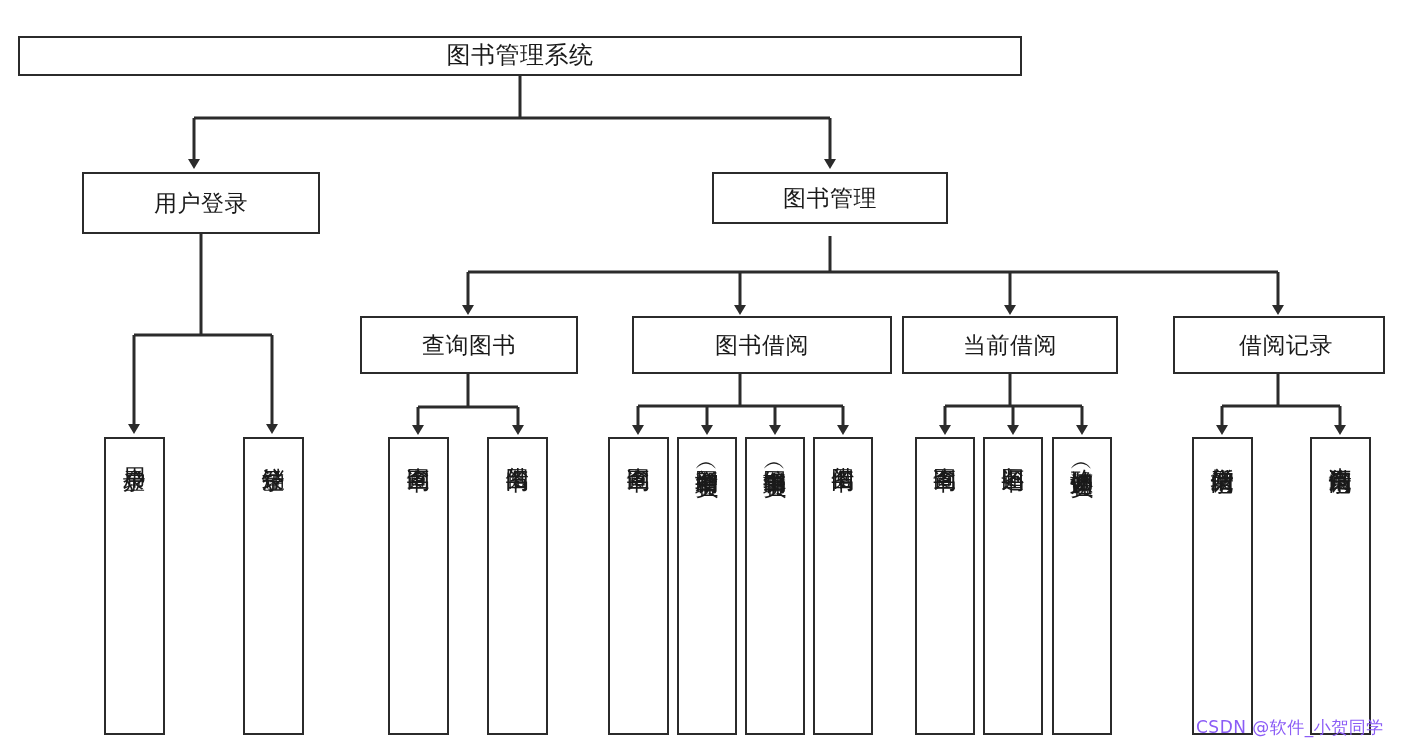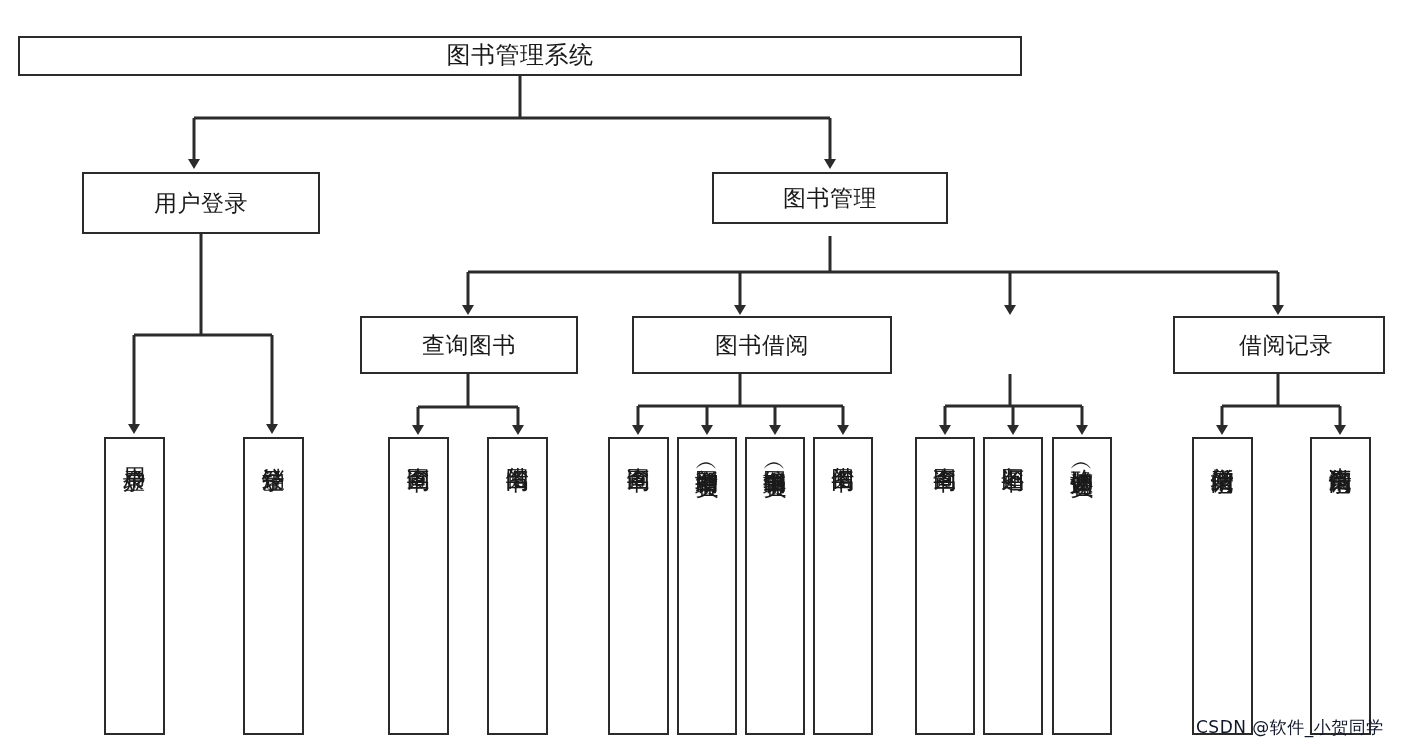--- a/index.html
+++ b/index.html
@@ -52,21 +52,21 @@
     writing-mode: vertical-rl;
     text-orientation: upright;
     font-size: 23px;
     line-height: 1.16;
     letter-spacing: 1px;
     white-space: nowrap;
   }
   .leaf.tall .node-label { padding-top: 2px; }
   .watermark {
     position: absolute;
-    color: #0f172a;
+    color: #8b5cf6;
     font-size: 17px;
     letter-spacing: 0.5px;
     white-space: nowrap;
     font-family: "DejaVu Sans", "Liberation Sans", sans-serif;
   }
 </style>
 </head>
 <body>
 
 <div id="canvas">
@@ -131,20 +131,23 @@
   <div class="node lvl2" style="left:712px; top:172px; width:236px; height:52px;">
     <span class="node-label">图书管理</span>
   </div>
 
   <div class="node lvl3" style="left:360px; top:316px; width:218px; height:58px;">
     <span class="node-label">查询图书</span>
   </div>
   <div class="node lvl3" style="left:632px; top:316px; width:260px; height:58px;">
     <span class="node-label">图书借阅</span>
   </div>
+  <div class="node lvl3" style="left:902px; top:316px; width:216px; height:58px;">
+    <span class="node-label">当前借阅</span>
+  </div>
   <div class="node lvl3" style="left:1173px; top:316px; width:212px; height:58px;padding-left:14px;">
     <span class="node-label">借阅记录</span>
   </div>
 
   <div class="node leaf" style="left:104px; top:437px; width:61px; height:298px;">
     <span class="node-label">用户登录</span>
   </div>
   <div class="node leaf" style="left:243px; top:437px; width:61px; height:298px;">
     <span class="node-label">注销登录</span>
   </div>

